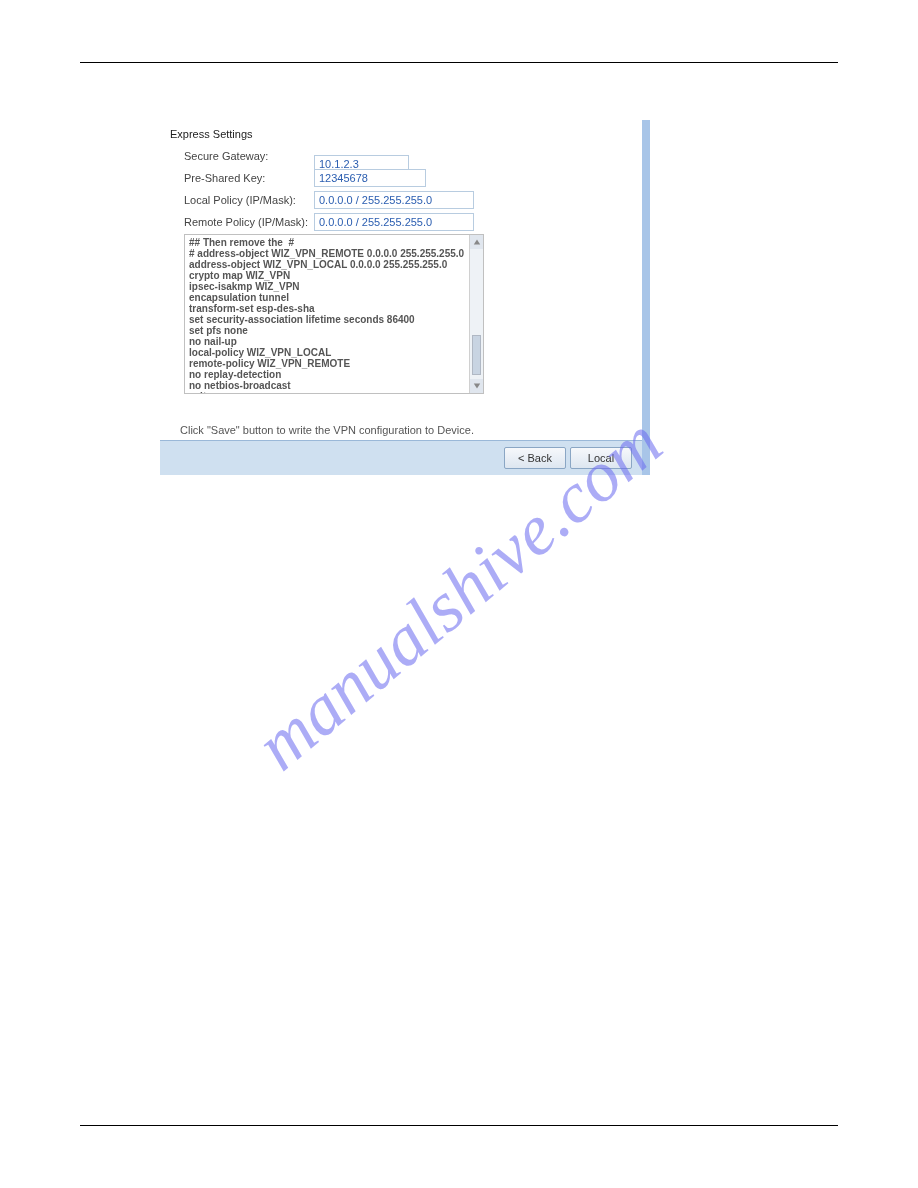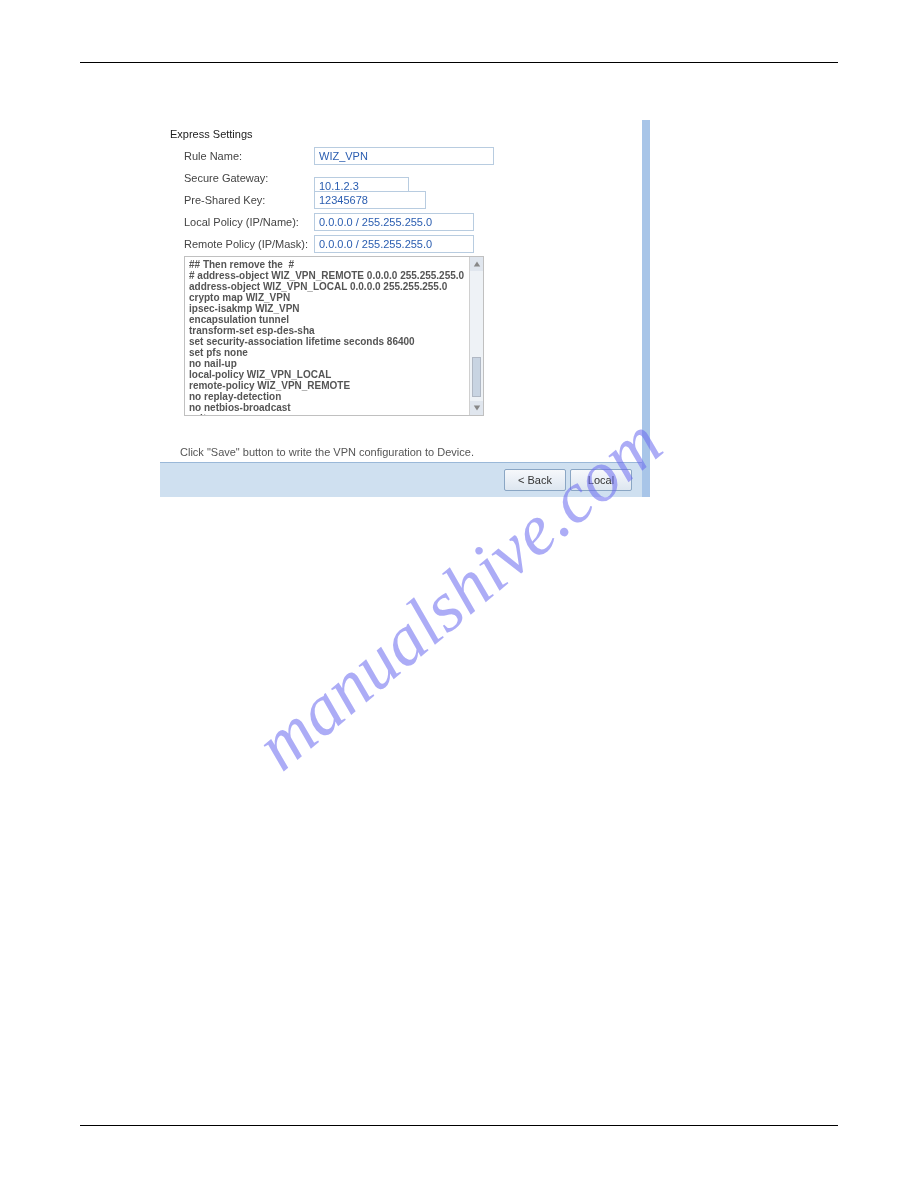--- a/index.html
+++ b/index.html
@@ -164,37 +164,33 @@
 <body>
 
 <div class="page-rule-top"></div>
 <div class="page-rule-bottom"></div>
 
 <div class="dialog-wrap">
   <div class="dialog-body">
 
     <div class="section-title">Express Settings</div>
 
-    <div class="form-row">
-      <div class="form-label">Rule Name:</div>
-      <input class="form-input w-wide" value="WIZ_VPN" style="">
-    </div>
 
     <div class="form-row">
       <div class="form-label">Secure Gateway:</div>
       <input class="form-input w-med" value="10.1.2.3" style="">
     </div>
 
     <div class="form-row">
       <div class="form-label">Pre-Shared Key:</div>
       <input class="form-input w-med2" value="12345678" style="">
     </div>
 
     <div class="form-row">
-      <div class="form-label">Local Policy (IP/Name):</div>
+      <div class="form-label">Local Policy (IP/Mask):</div>
       <input class="form-input w-long" value="0.0.0.0 / 255.255.255.0" style="">
     </div>
 
     <div class="form-row">
       <div class="form-label">Remote Policy (IP/Mask):</div>
       <input class="form-input w-long" value="0.0.0.0 / 255.255.255.0" style="">
     </div>
 
     <div class="config-container">
       <div class="config-text">## Then remove the  #

